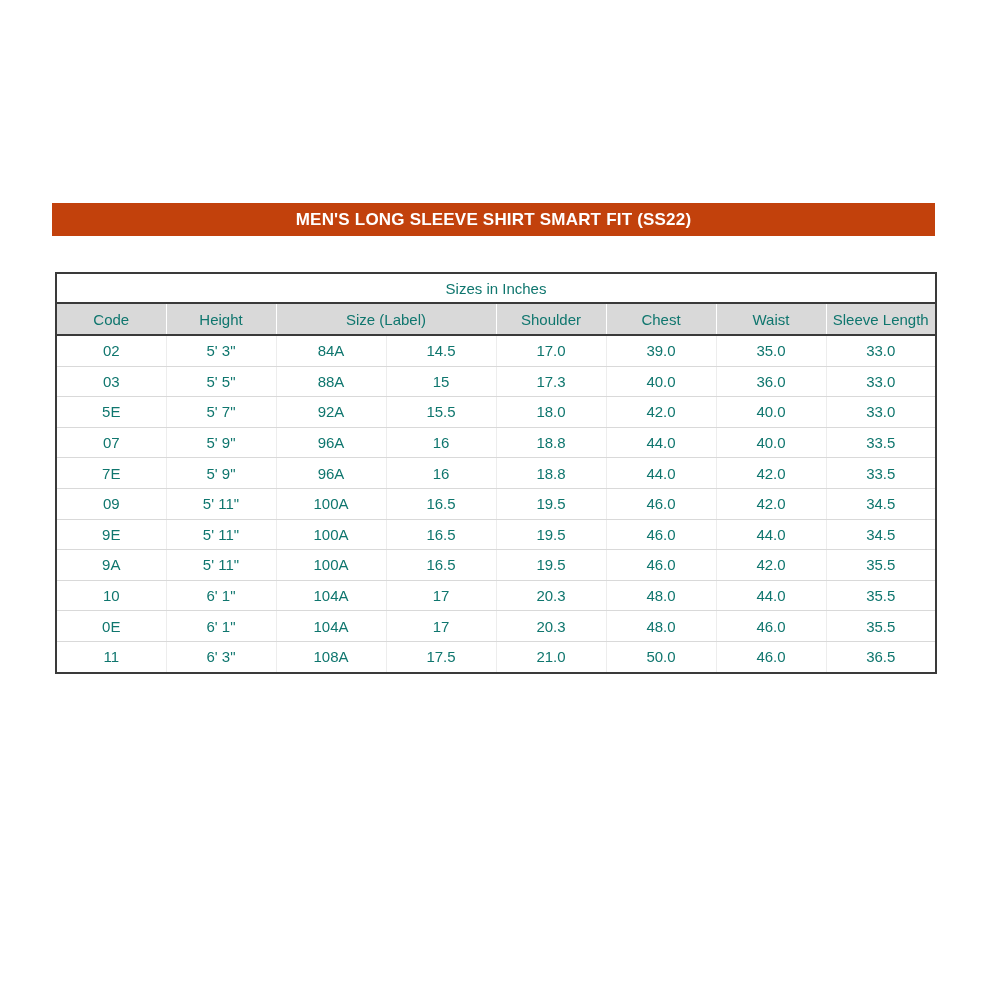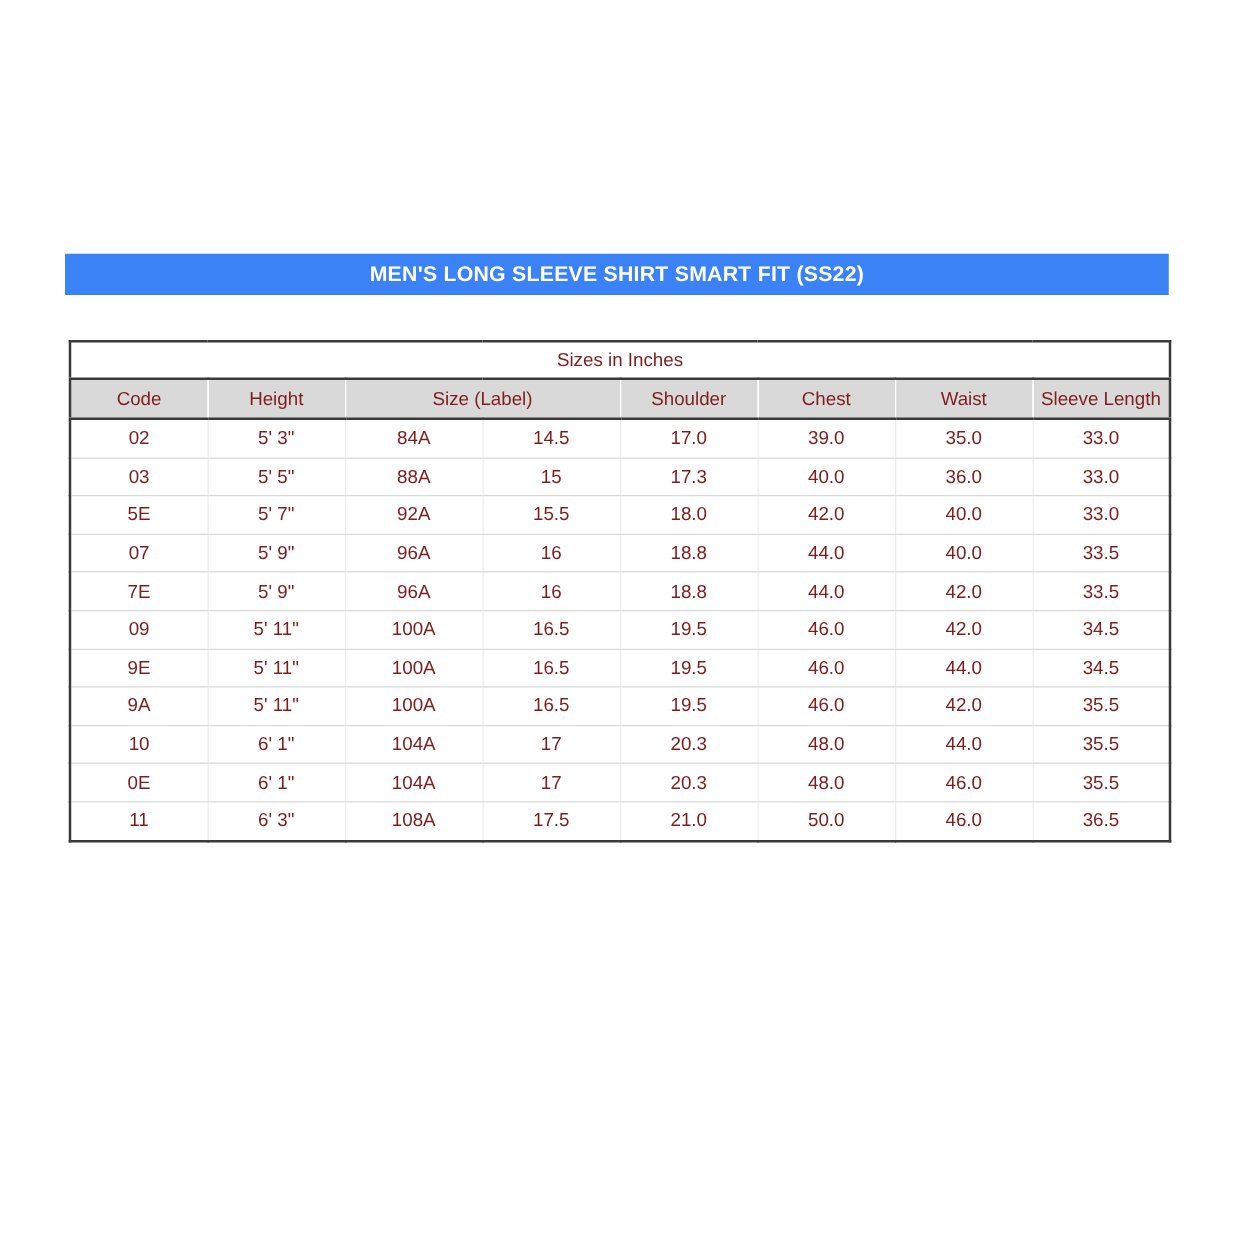--- a/index.html
+++ b/index.html
@@ -14,38 +14,38 @@
     height: 1000px;
     background: #ffffff;
     overflow: hidden;
   }
   .banner {
     position: absolute;
     left: 52px;
     top: 203px;
     width: 883px;
     height: 33px;
-    background: #3b82f6;
+    background: #c2410c;
     color: #ffffff;
     display: flex;
     align-items: center;
     justify-content: center;
     font-weight: bold;
     font-size: 17px;
     letter-spacing: 0.2px;
   }
   table.size-chart {
     position: absolute;
     left: 55px;
     top: 272px;
     width: 882px;
     border-collapse: collapse;
     table-layout: fixed;
     border: 2px solid #3a3a3a;
-    color: #7f1d1d;
+    color: #0f766e;
     padding-left: 44px;
   }
   table.size-chart col { width: 12.5%; }
   .caption-row td {
     height: 26px;
     text-align: center;
     vertical-align: middle;
     font-size: 15px;
     background: #ffffff;
     border-bottom: 2px solid #3a3a3a;

